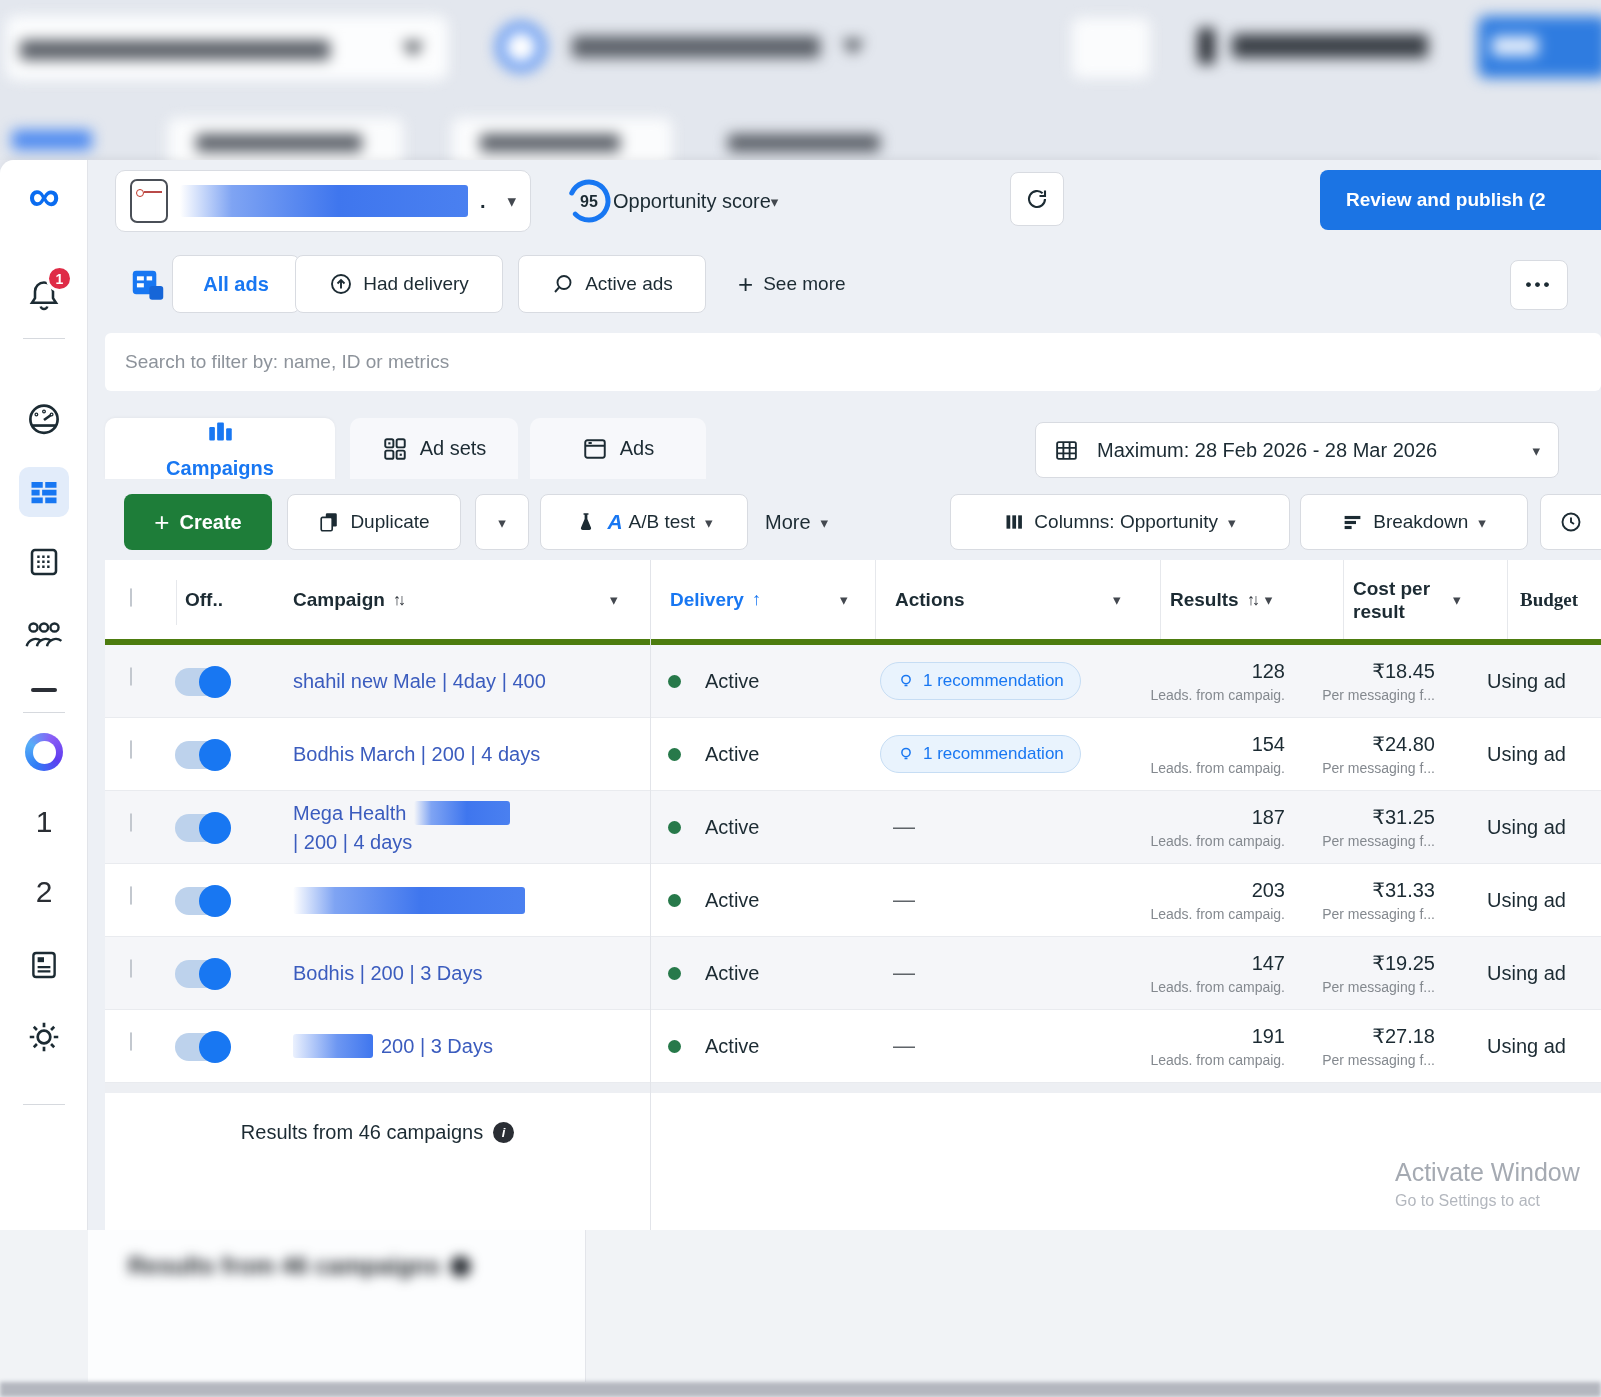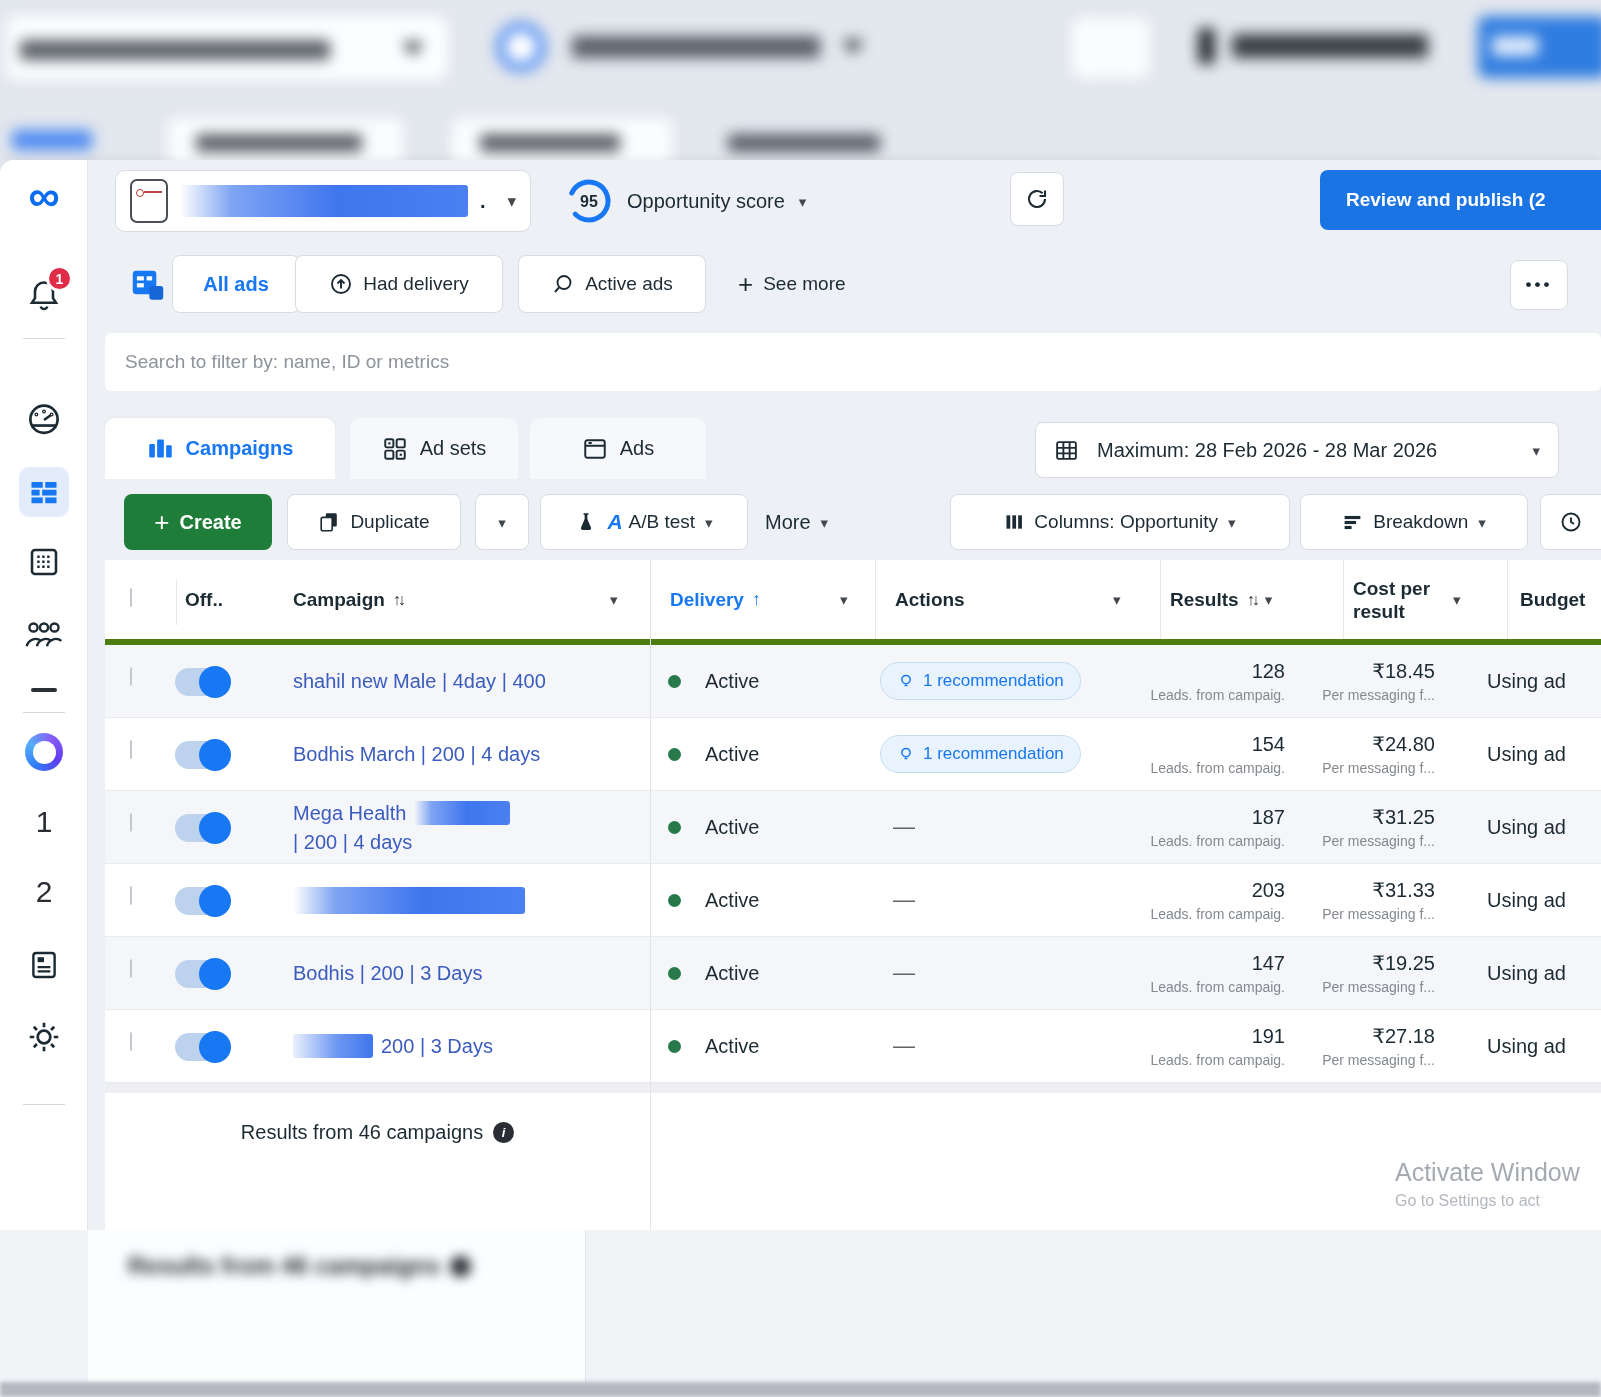--- a/index.html
+++ b/index.html
@@ -42,21 +42,21 @@
 .caret{font-size:15px;color:#43484f;line-height:1;}
 .icon{flex:0 0 auto;display:inline-flex;}
 
 
 .account-pill{position:absolute;left:27px;top:10px;width:416px;height:62px;background:#fff;border:1px solid #d9dce2;border-radius:10px;display:flex;align-items:center;padding:0 14px;gap:12px;}
 .acc-icon{width:38px;height:44px;border:2px solid #4a4f57;border-radius:7px;background:#fff;position:relative;}
 .acc-icon::before{content:"";position:absolute;left:4px;top:8px;width:6px;height:6px;border-radius:50%;border:1.5px solid #c0392b;}
 .acc-icon::after{content:"";position:absolute;left:12px;top:10px;width:18px;height:2px;background:#b94a48;}
 .redact{display:inline-block;height:28px;border-radius:3px;background:linear-gradient(90deg,rgba(120,160,246,0) 0%,#7fa4f3 18%,#3f76ee 55%,#4a80f0 100%);}
 .acc-redact{width:288px;height:32px;}
-.opp{position:absolute;left:477px;top:4px;height:74px;display:flex;align-items:center;gap:14px;}
+.opp{position:absolute;left:477px;top:4px;height:74px;display:flex;align-items:center;}
 .opp-label{font-size:20px;font-weight:500;}
 .blue-btn{position:absolute;left:1232px;top:10px;width:300px;height:60px;background:#1b74e4;border-radius:8px;color:#fff;font-size:19px;font-weight:bold;display:flex;align-items:center;padding-left:26px;}
 
 
 .filter-label{font-size:19px;font-weight:500;}
 .allads{color:#1877f2;font-weight:bold;font-size:20px;}
 .seemore{position:absolute;left:650px;top:95px;height:58px;display:flex;align-items:center;gap:10px;font-size:19px;font-weight:500;}
 .plus{font-size:26px;font-weight:400;line-height:1;}
 .dots{letter-spacing:3px;font-weight:bold;font-size:17px;}
 
@@ -321,21 +321,21 @@
         <span>See more</span>
       </div>
       <div class="wbtn" style="left:1422px;top:100px;width:58px;height:50px;">
         <span class="dots">•••</span>
       </div>
 
       <div class="search">
         <input type="text" placeholder="Search to filter by: name, ID or metrics" style="">
       </div>
 
-      <div class="tab tab-active" style="left:17px;width:230px;">
+      <div class="tab tab-active" style="left:17px;width:230px;flex-direction:column;">
         <span>
             <svg width="27" height="27" viewBox="0 0 24 24">
               <rect x="2" y="8" width="5" height="12" rx="1" fill="#1877f2"></rect>
               <rect x="9" y="4" width="6" height="16" rx="1" fill="#1877f2"></rect>
               <rect x="17" y="9" width="5" height="11" rx="1" fill="#1877f2"></rect>
             </svg>
           </span>
         <span>Campaigns</span>
       </div>
       <div class="tab tab-idle" style="left:262px;width:168px;">
@@ -470,21 +470,21 @@
             <span class="caret">▾</span>
           </div>
           <div class="h-sep" style="left:1238px;"></div>
           <div class="th" style="left:1248px;width:100px;line-height:23px;font-size:19px;">
               <span>Cost per result</span>
             </div>
           <div class="th" style="left:1348px;">
               <span class="caret">▾</span>
             </div>
           <div class="h-sep" style="left:1402px;"></div>
-          <div class="th" style="left:1415px;">
+          <div class="th" style="left:1415px;font-family:Liberation Serif, serif;">
               <span>Budget</span>
             </div>
         </div>
 
         <div class="tbody">
 
           <div class="trow odd">
             <span class="c-check"><span class="check"></span></span>
             <span class="c-toggle"></span>
             <div class="c-name">

